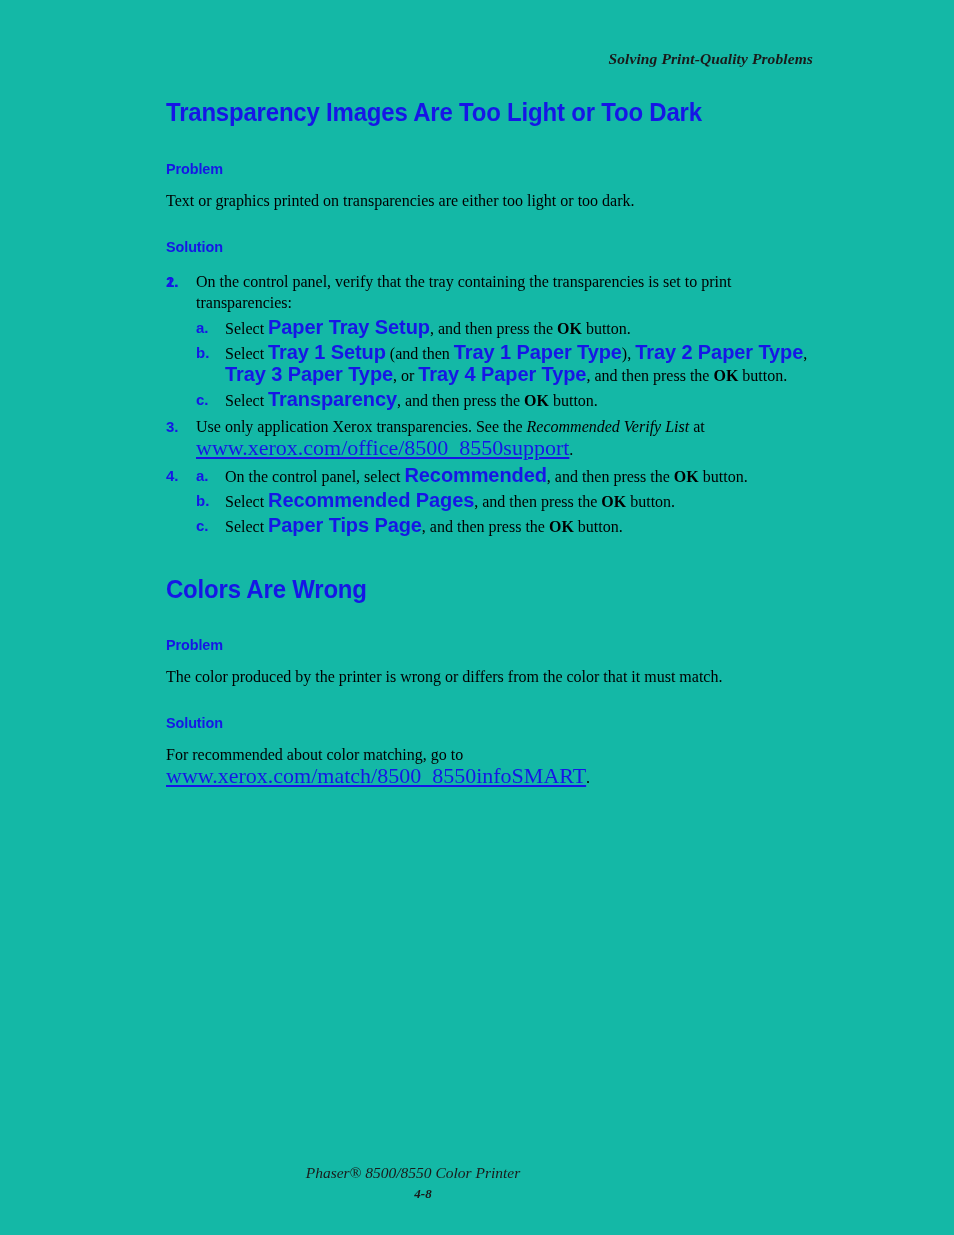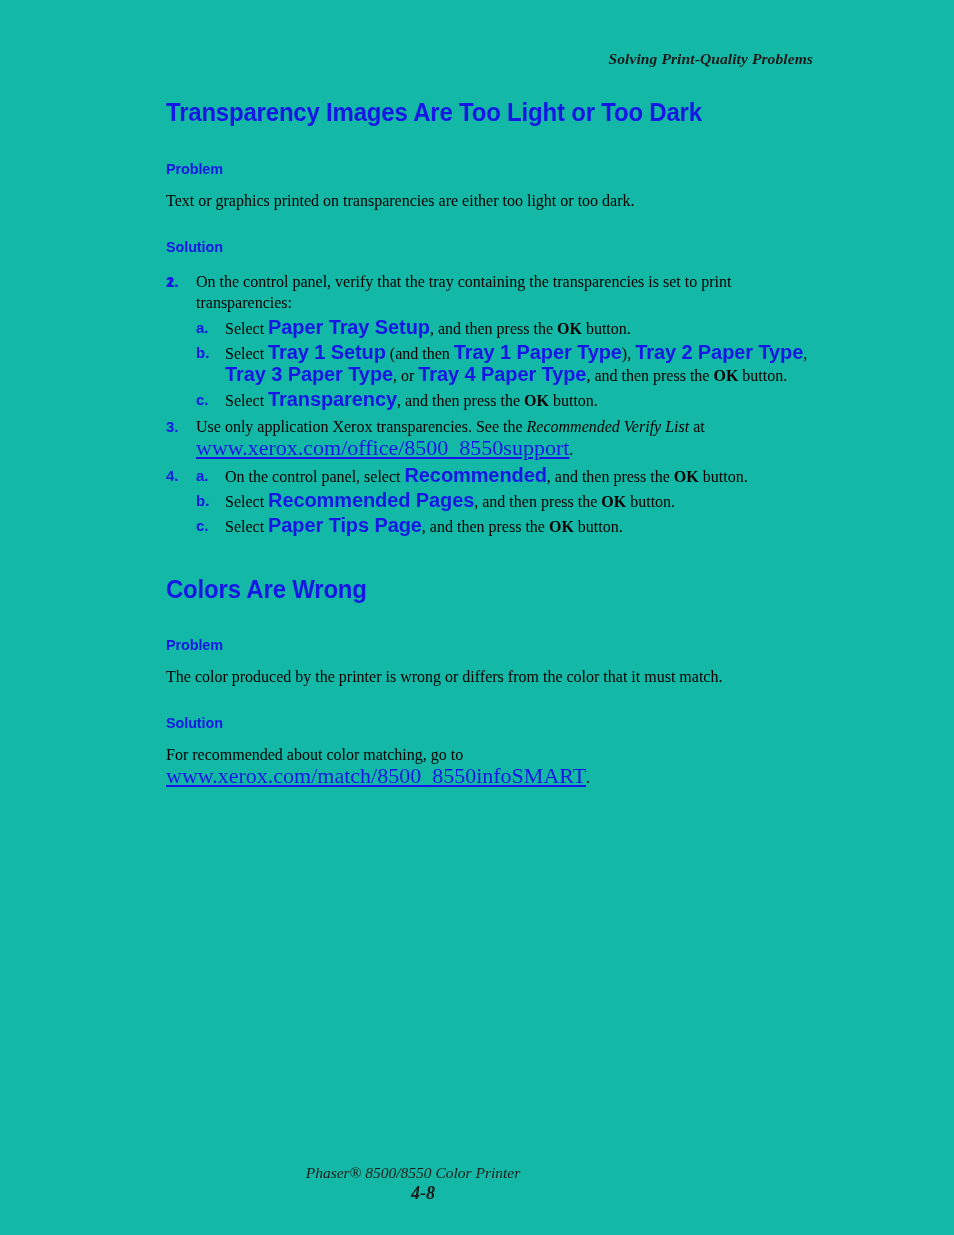--- a/index.html
+++ b/index.html
@@ -181,21 +181,21 @@
     text-align: center;
     font-family: "Liberation Serif", "DejaVu Serif", serif;
     font-style: italic;
     font-size: 15.5px;
     line-height: 21px;
     color: #1a1a1a;
   }
   .footer .pagenum {
     font-style: italic;
     font-weight: bold;
-    font-size: 18px;
+    font-size: 13px;
     margin-left: 20px;
   }
 </style>
 </head>
 <body>
 
 <div class="page">
 
   <div class="running-header">Solving Print-Quality Problems</div>
 

